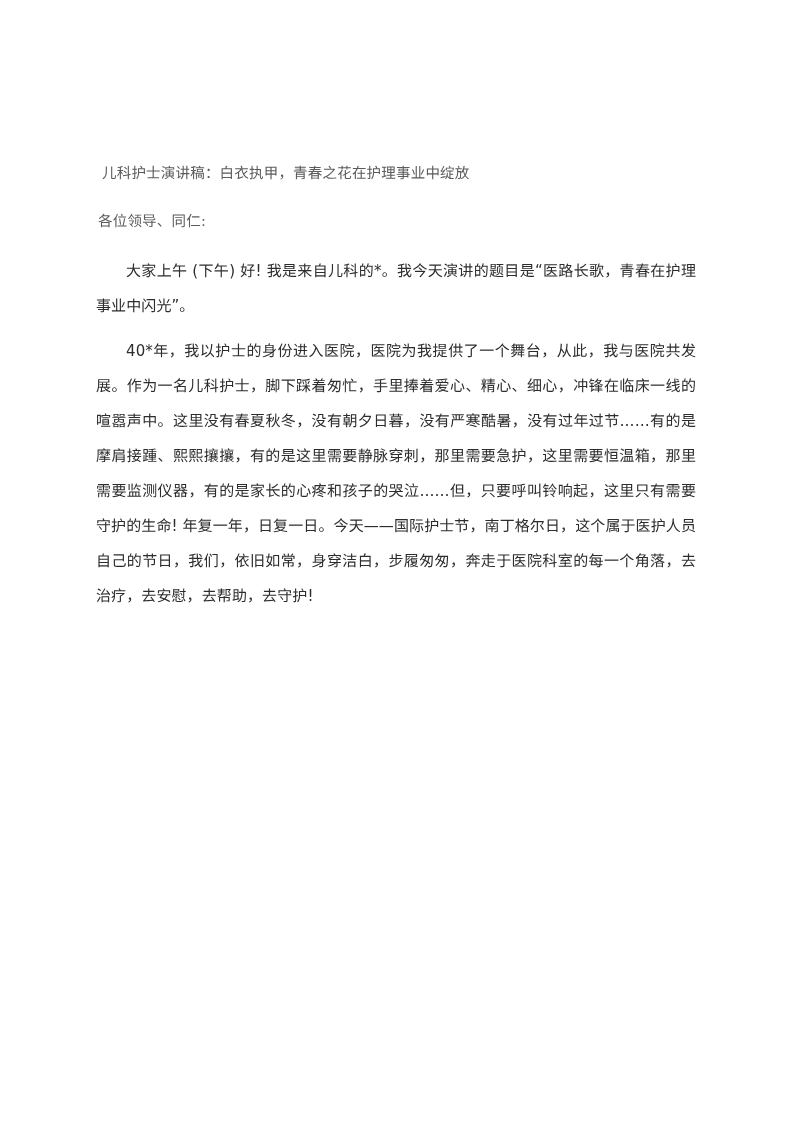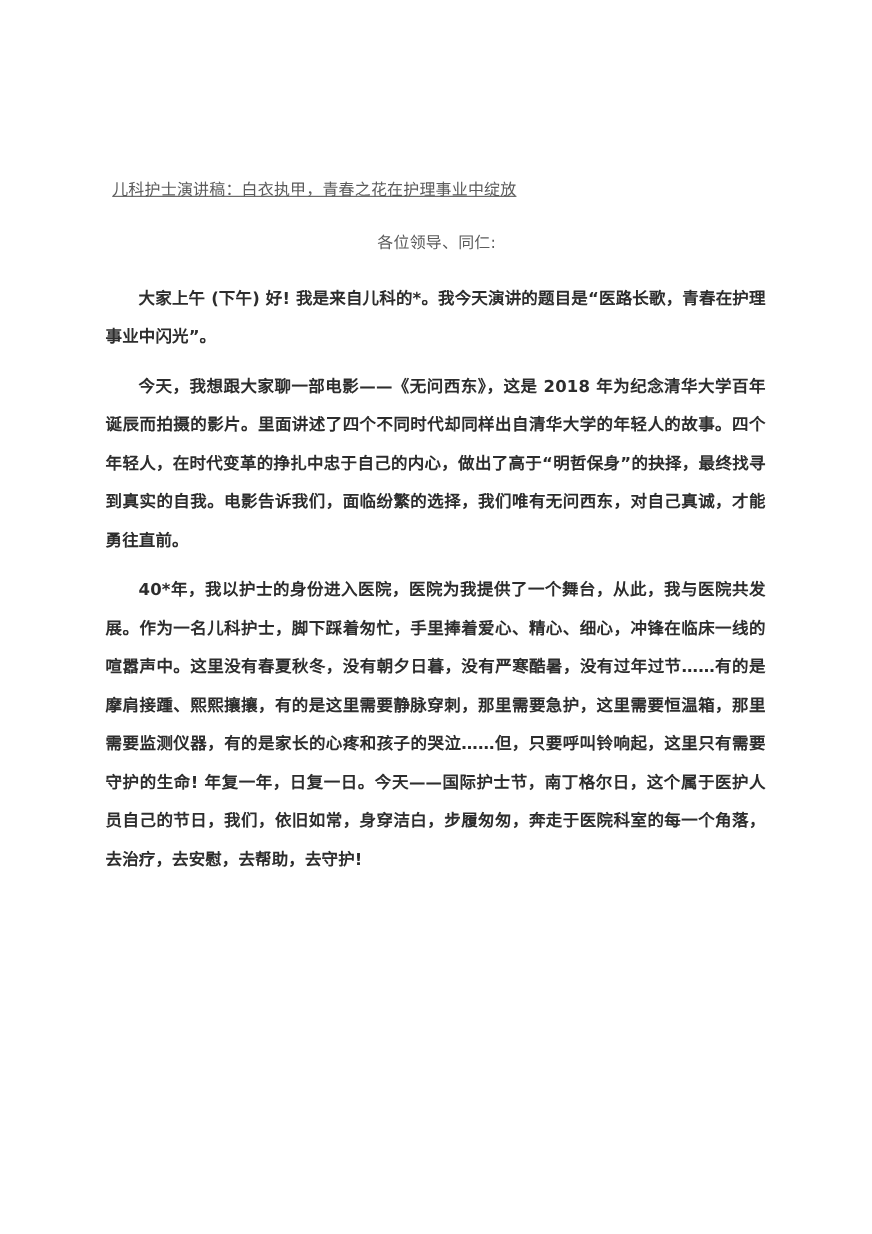--- a/index.html
+++ b/index.html
@@ -26,36 +26,34 @@
     width: 600px;
   }
   .doc-title {
     font-size: 14.5px;
     line-height: 26px;
     color: #5b5b5b;
     font-weight: 400;
     letter-spacing: 0.2px;
     margin: 0 0 22px 6px;
     white-space: nowrap;
-    text-decoration: underline;
   }
   .salutation {
     font-size: 14.5px;
     line-height: 26px;
     color: #5b5b5b;
     font-weight: 400;
     letter-spacing: 0.2px;
     margin: 0 0 20px 2px;
-    text-align: center;
   }
   .para {
     font-size: 15px;
     line-height: 35px;
     color: #2d2d2d;
-    font-weight: 700;
+    font-weight: 400;
     text-align: justify;
     text-justify: inter-ideograph;
     text-indent: 2em;
     margin: 0 0 10px 0;
     letter-spacing: 0.1px;
     word-break: break-all;
   }
   .para:last-child {
     margin-bottom: 0;
   }
@@ -65,19 +63,18 @@
 
 <div class="page">
   <div class="content">
 
     <h1 class="doc-title">儿科护士演讲稿：白衣执甲，青春之花在护理事业中绽放</h1>
 
     <p class="salutation">各位领导、同仁:</p>
 
     <p class="para">大家上午 (下午) 好! 我是来自儿科的*。我今天演讲的题目是“医路长歌，青春在护理事业中闪光”。</p>
 
-    <p class="para">今天，我想跟大家聊一部电影——《无问西东》，这是 2018 年为纪念清华大学百年诞辰而拍摄的影片。里面讲述了四个不同时代却同样出自清华大学的年轻人的故事。四个年轻人，在时代变革的挣扎中忠于自己的内心，做出了高于“明哲保身”的抉择，最终找寻到真实的自我。电影告诉我们，面临纷繁的选择，我们唯有无问西东，对自己真诚，才能勇往直前。</p>
 
 
     <p class="para">40*年，我以护士的身份进入医院，医院为我提供了一个舞台，从此，我与医院共发展。作为一名儿科护士，脚下踩着匆忙，手里捧着爱心、精心、细心，冲锋在临床一线的喧嚣声中。这里没有春夏秋冬，没有朝夕日暮，没有严寒酷暑，没有过年过节……有的是摩肩接踵、熙熙攘攘，有的是这里需要静脉穿刺，那里需要急护，这里需要恒温箱，那里需要监测仪器，有的是家长的心疼和孩子的哭泣……但，只要呼叫铃响起，这里只有需要守护的生命! 年复一年，日复一日。今天——国际护士节，南丁格尔日，这个属于医护人员自己的节日，我们，依旧如常，身穿洁白，步履匆匆，奔走于医院科室的每一个角落，去治疗，去安慰，去帮助，去守护!</p>
 
   </div>
 </div>
 
 </body></html>

